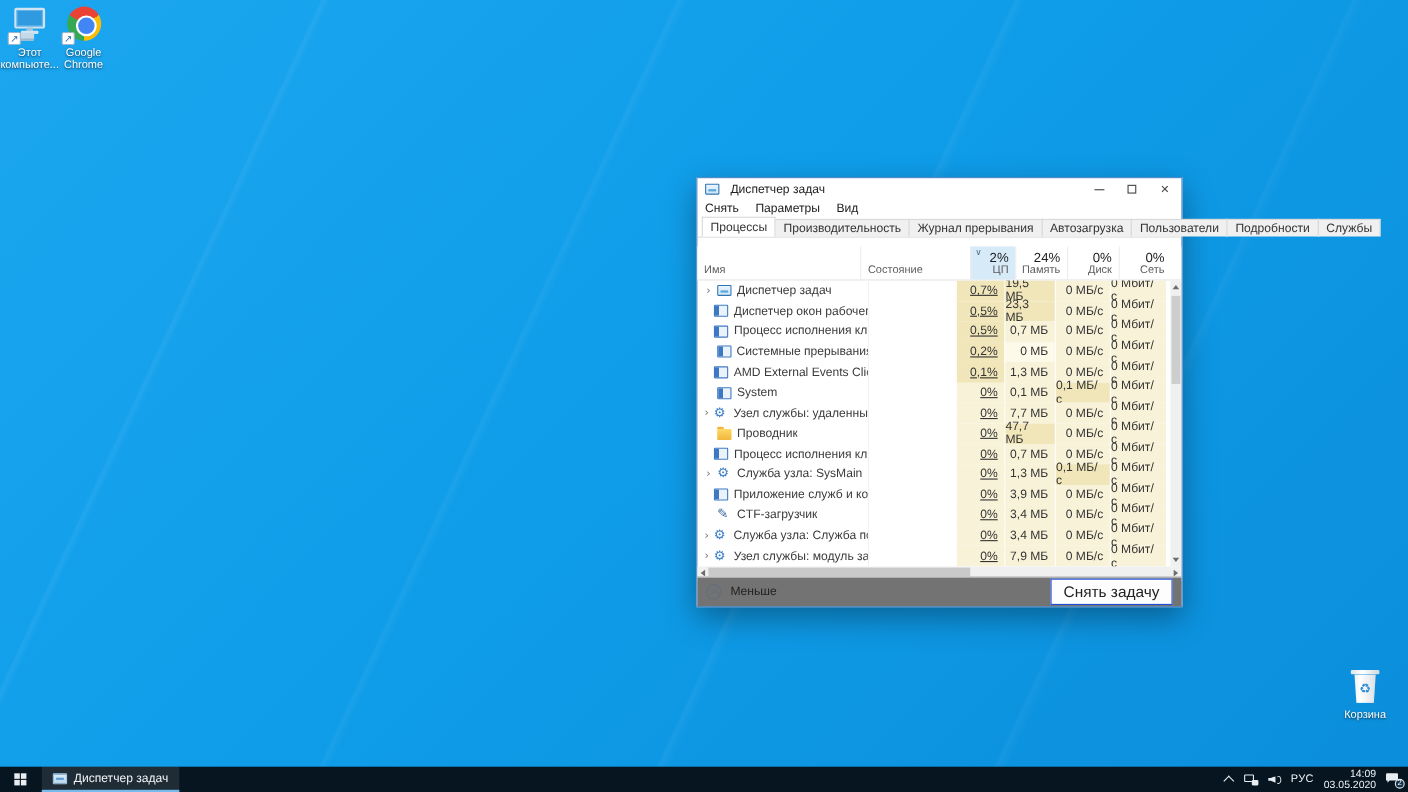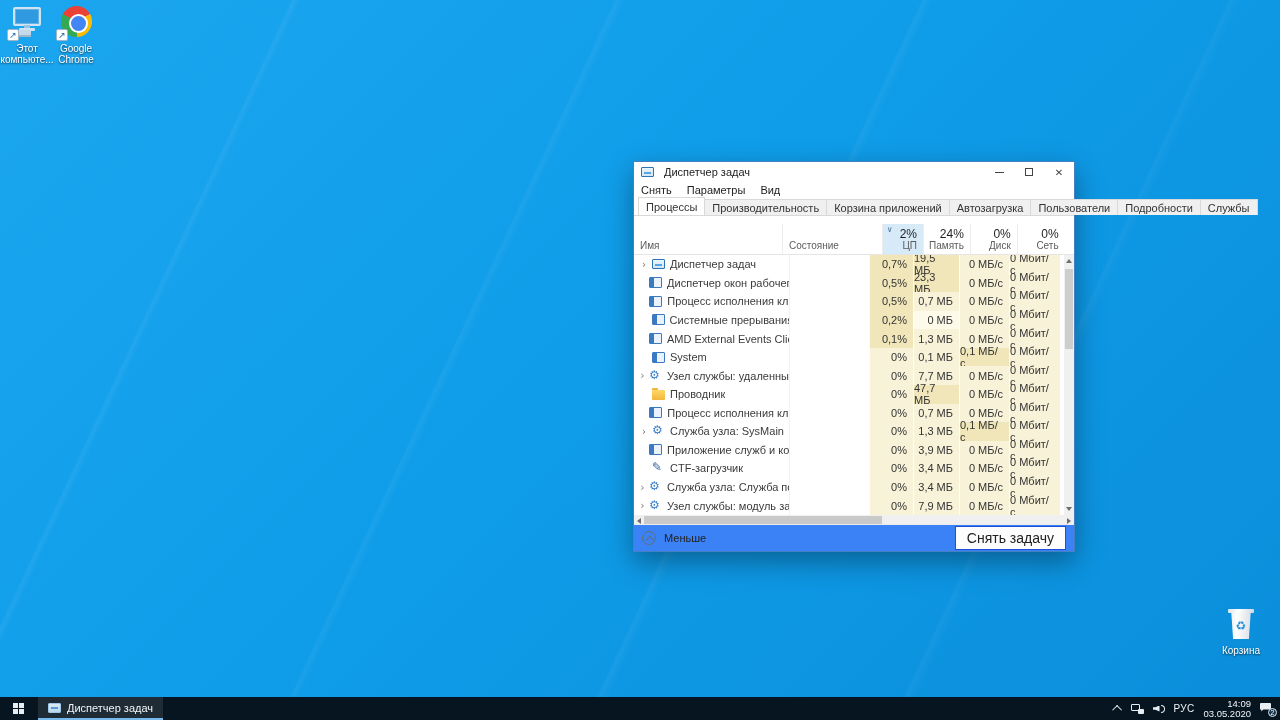--- a/index.html
+++ b/index.html
@@ -97,21 +97,21 @@
     font-family:"DejaVu Sans",sans-serif; }
 
   
   .rows { position:absolute; left:0; top:93px; width:430px; height:260px; overflow:hidden; }
   .prow { display:flex; height:18.57px; align-items:center; }
   .cell { height:100%; display:flex; align-items:center; }
   .c-name { width:155px; padding-left:4px; }
   .c-status { width:80px; border-left:1px solid #f2f2f2; }
   .c-num { justify-content:flex-end; padding-right:6px; font-size:11px; color:#333;
     border-left:1px solid rgba(255,255,255,.8); }
-  .c-cpu { width:44px; } .c-mem { width:46px; } .c-disk { width:50px; } .c-net { width:51px; }
+  .c-cpu { width:44px;text-decoration:underline; } .c-mem { width:46px; } .c-disk { width:50px; } .c-net { width:51px; }
   .expand { width:12px; font-size:10px; color:#777; text-align:center; font-family:"DejaVu Sans",sans-serif; }
   .picon { width:13px; height:12px; margin:0 5px 0 2px; position:relative; flex:none;
     font-family:"DejaVu Sans",sans-serif; }
   .pname { white-space:nowrap; overflow:hidden; font-size:11px; color:#3b3b3b; }
 
   .icon-window { border:1px solid #3c79c2; background:linear-gradient(90deg,#3c79c2 0 4px,#eaf2fb 4px); border-radius:1px; height:11px; }
   .icon-taskmgr { border:1px solid #2e74b5; background:linear-gradient(#eaf4fd,#cfe6f8); border-radius:1px; height:10px; }
   .icon-taskmgr::after { content:""; position:absolute; left:2px; top:4px; width:7px; height:2px; background:#58a6dd; }
   .icon-gear::before { content:"⚙"; font-size:12px; color:#3f81c9; line-height:12px; position:absolute; top:-1px; left:0; }
   .icon-folder { background:linear-gradient(#ffd867,#f2b63c); border-radius:1px; height:10px; margin-top:2px; }
@@ -125,21 +125,21 @@
   .arr { width:0; height:0; margin:4px 0; }
   .arr-up { border-left:3px solid transparent; border-right:3px solid transparent; border-bottom:4px solid #6d6d6d; }
   .arr-down { border-left:3px solid transparent; border-right:3px solid transparent; border-top:4px solid #6d6d6d; }
   .hscroll { position:absolute; left:0; top:353px; width:440px; height:13px; background:#f0f0f0; }
   .arr-left { position:absolute; left:3px; top:3px; border-top:3px solid transparent; border-bottom:3px solid transparent; border-right:4px solid #6d6d6d; }
   .arr-right { position:absolute; right:3px; top:3px; border-top:3px solid transparent; border-bottom:3px solid transparent; border-left:4px solid #6d6d6d; }
   .hthumb { position:absolute; left:10px; top:1px; width:238px; height:11px; background:#c9c9c9; }
 
   
   .tm-footer { position:absolute; left:0; bottom:0; width:440px; height:27px;
-    border-top:1px solid #ececec; display:flex; align-items:center; padding:0 8px; background:#3b82f6;justify-content:center; }
+    border-top:1px solid #ececec; display:flex; align-items:center; padding:0 8px; background:#737373;justify-content:center; }
   .less-circle { width:14px; height:14px; border:1px solid #60707d; border-radius:50%; position:relative; margin-right:8px; }
   .less-circle::after { content:""; position:absolute; left:4px; top:5px; width:5px; height:5px;
     border-left:1px solid #60707d; border-top:1px solid #60707d; transform:rotate(45deg); }
   .less-label { font-size:11px; color:#222; flex:1; }
   .end-task-btn { font-size:14px; color:#222; background:#fdfdfd; border:1px solid #1d4ed8;
     padding:3px 11px; }
 
   
   .taskbar { position:absolute; left:0; bottom:0; width:1280px; height:23px; background:#06151f;
     display:flex; align-items:stretch; color:#fff; }
@@ -220,21 +220,21 @@
 
   <div class="menubar" id="menu-bar">
       <div class="menu-item">Снять</div>
       <div class="menu-item">Параметры</div>
       <div class="menu-item">Вид</div>
     </div>
 
   <div class="tabbar" id="tab-bar">
       <div class="tab active">Процессы</div>
       <div class="tab">Производительность</div>
-      <div class="tab">Корзина приложений</div>
+      <div class="tab">Журнал прерывания</div>
       <div class="tab">Автозагрузка</div>
       <div class="tab">Пользователи</div>
       <div class="tab">Подробности</div>
       <div class="tab">Службы</div>
     </div>
 
   <div class="colheaders">
     <div class="col col-name">
       <span class="bottom-label">Имя</span>
     </div>

